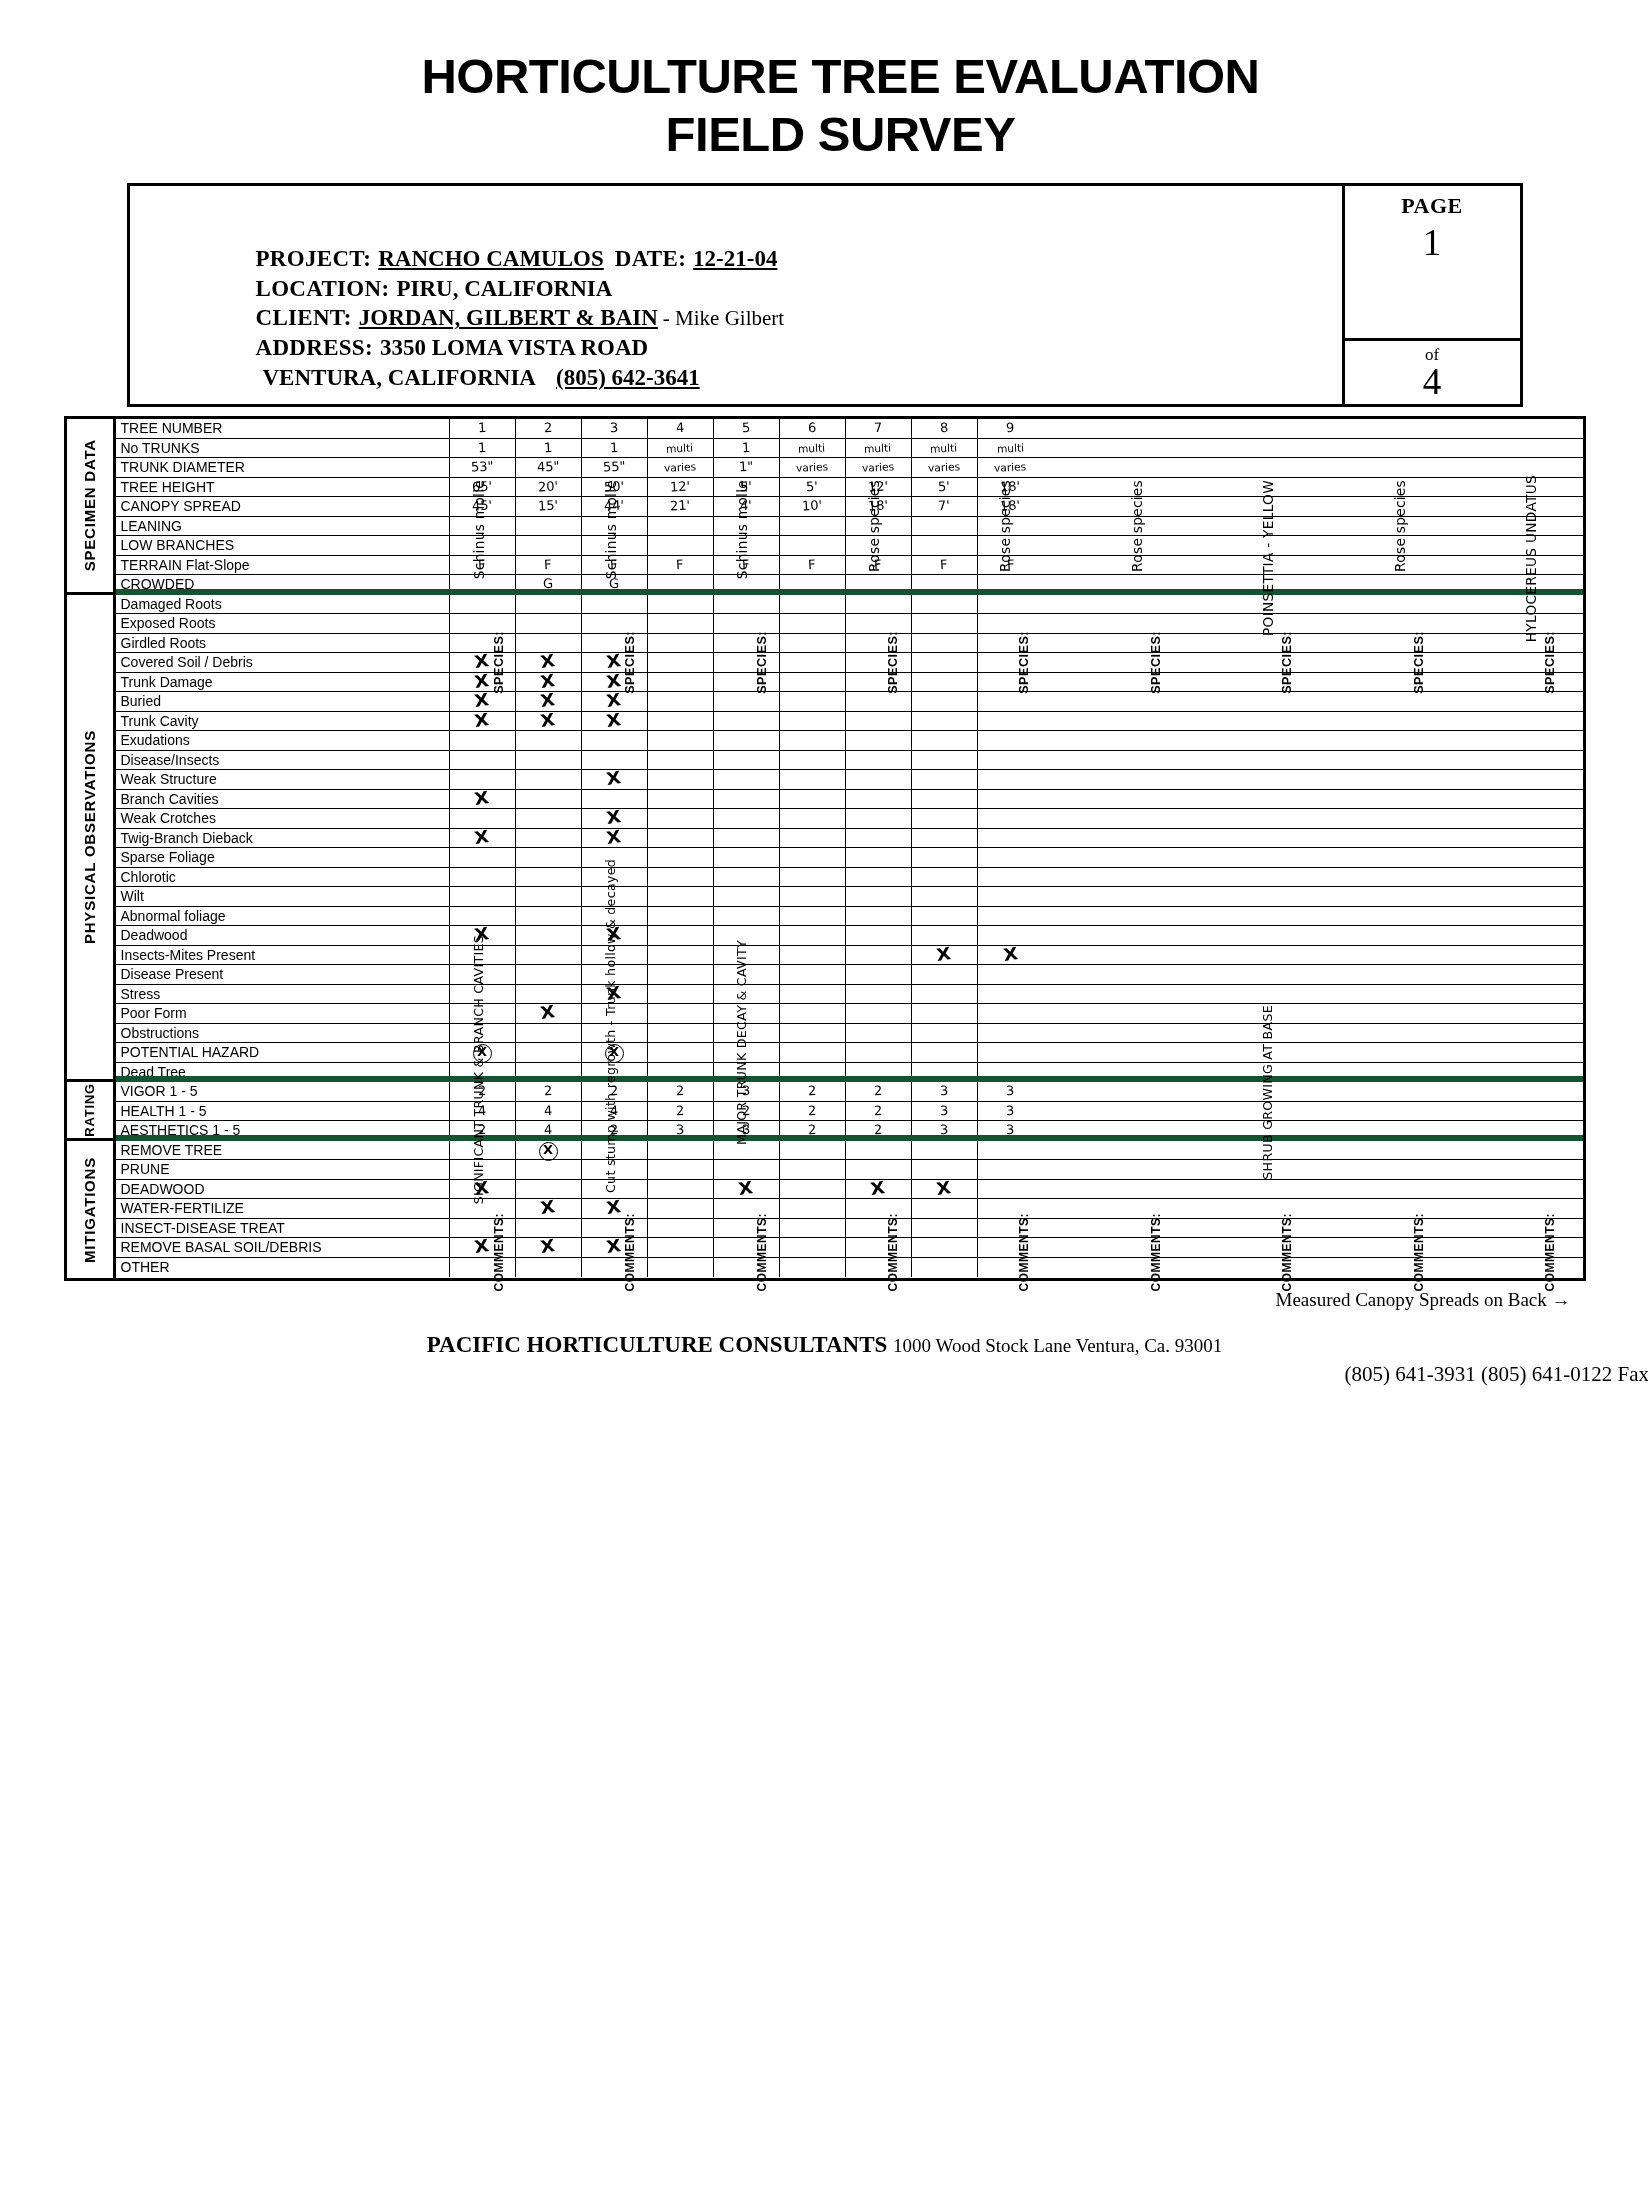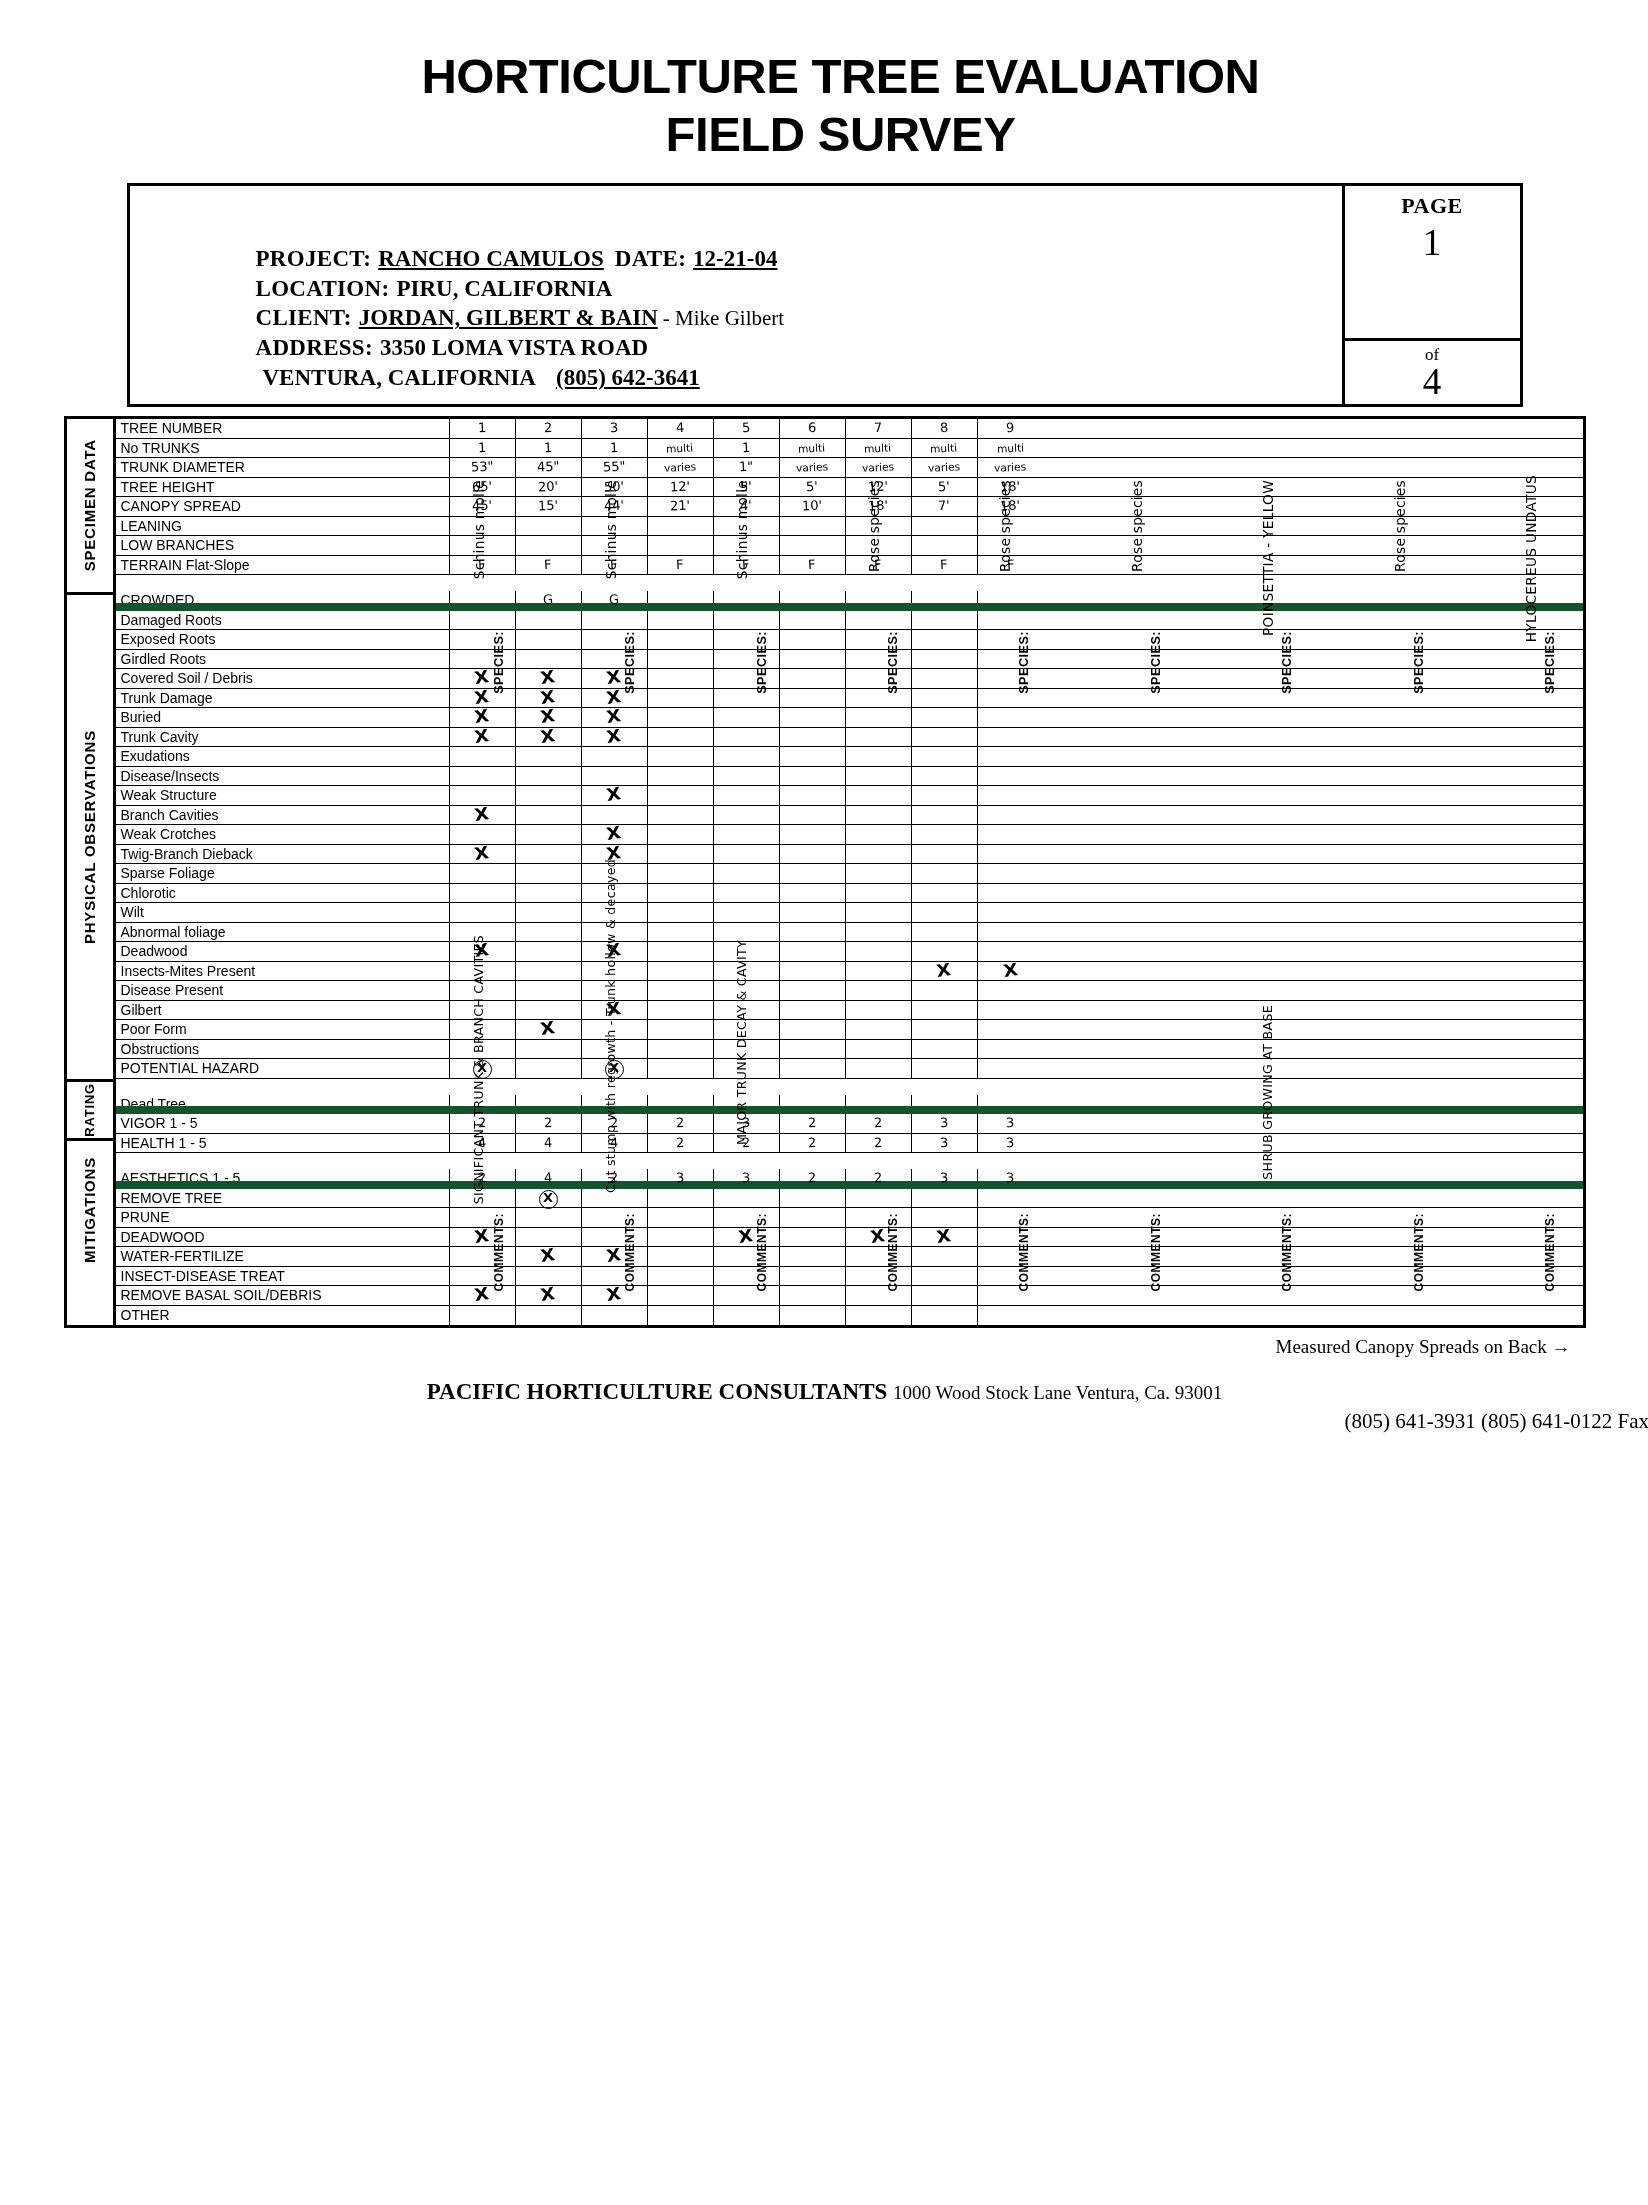--- a/index.html
+++ b/index.html
@@ -146,21 +146,21 @@
   .side-sec.rating span { font-size: 13px; }
 
   .grid-col { flex: 1; display: flex; flex-direction: column; }
 
   .row {
     display: flex;
     height: 19.5px;
     box-sizing: border-box;
     border-bottom: 1px solid #000;
   }
-  .row.thick { border-bottom: 8px solid #14532d; margin-top: 16px; }
+  .row.thick { border-bottom: 6px solid #14532d; }
   .row:last-child { border-bottom: none; }
 
   .rlabel {
     width: 334px;
     box-sizing: border-box;
     border-right: 1.5px solid #000;
     font-family: "Liberation Sans", sans-serif;
     font-size: 14px;
     line-height: 18px;
     padding-left: 5px;
@@ -665,21 +665,21 @@
       <div class="cell"></div>
       <div class="cell"></div>
       <div class="cell"></div>
       <div class="cell"></div>
       <div class="cell"></div>
       <div class="cell"></div>
       <div class="cell"></div>
       <div class="cell"></div>
     </div>
     <div class="row">
-      <div class="rlabel">Gilbert</div>
+      <div class="rlabel">Stress</div>
       <div class="cell"></div>
       <div class="cell"></div>
       <div class="cell"><span class="x">X</span></div>
       <div class="cell"></div>
       <div class="cell"></div>
       <div class="cell"></div>
       <div class="cell"></div>
       <div class="cell"></div>
       <div class="cell"></div>
     </div>

